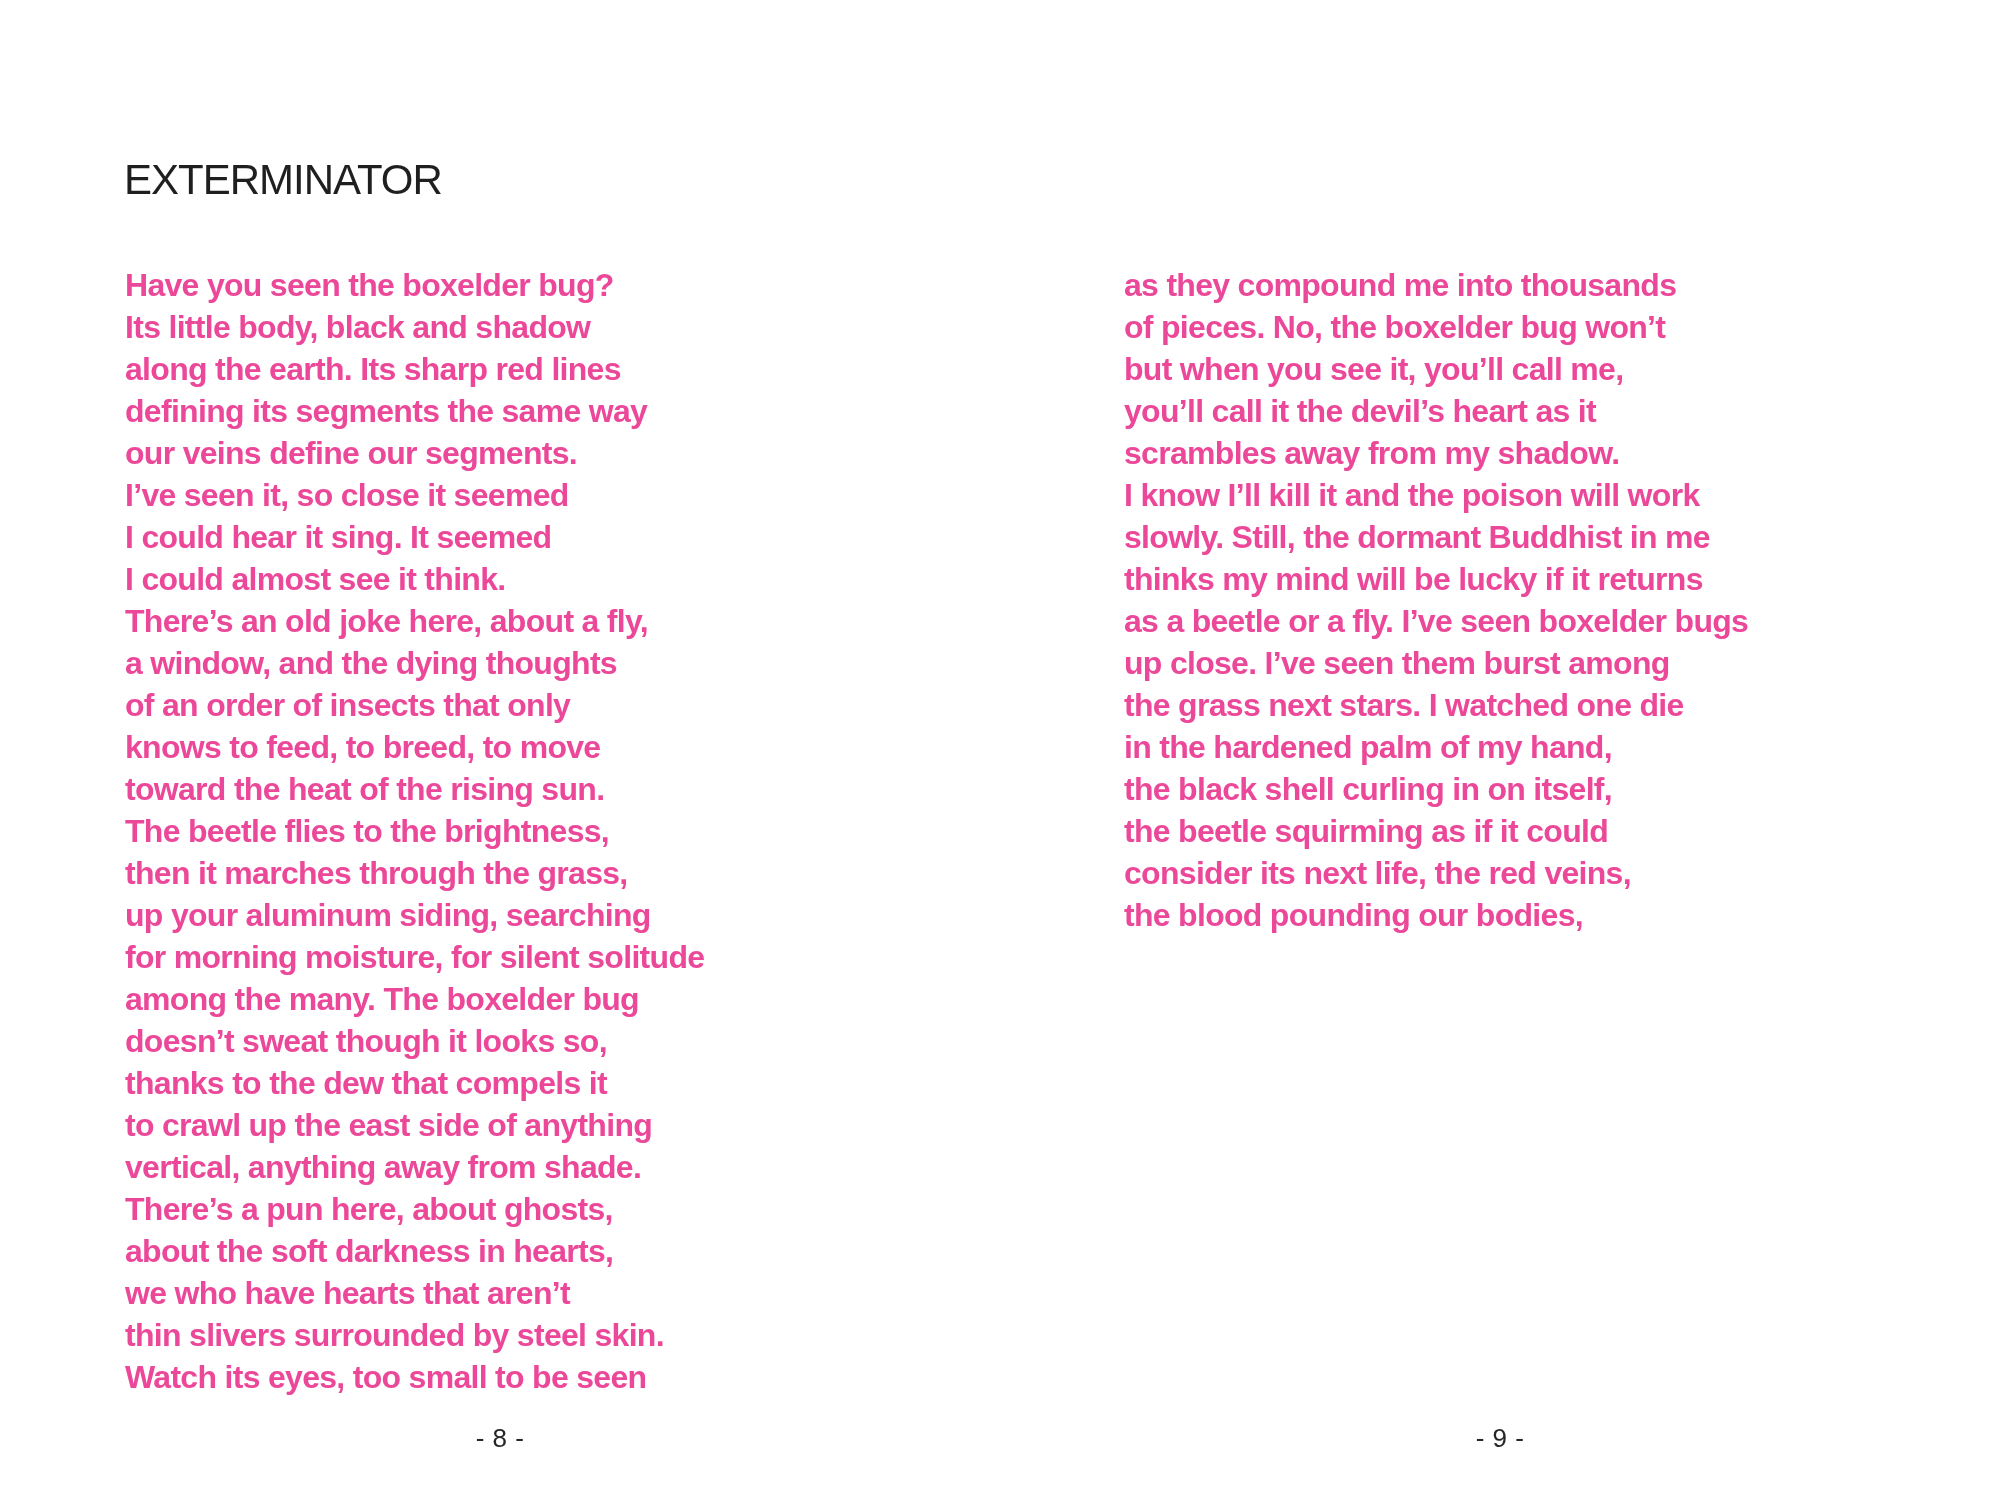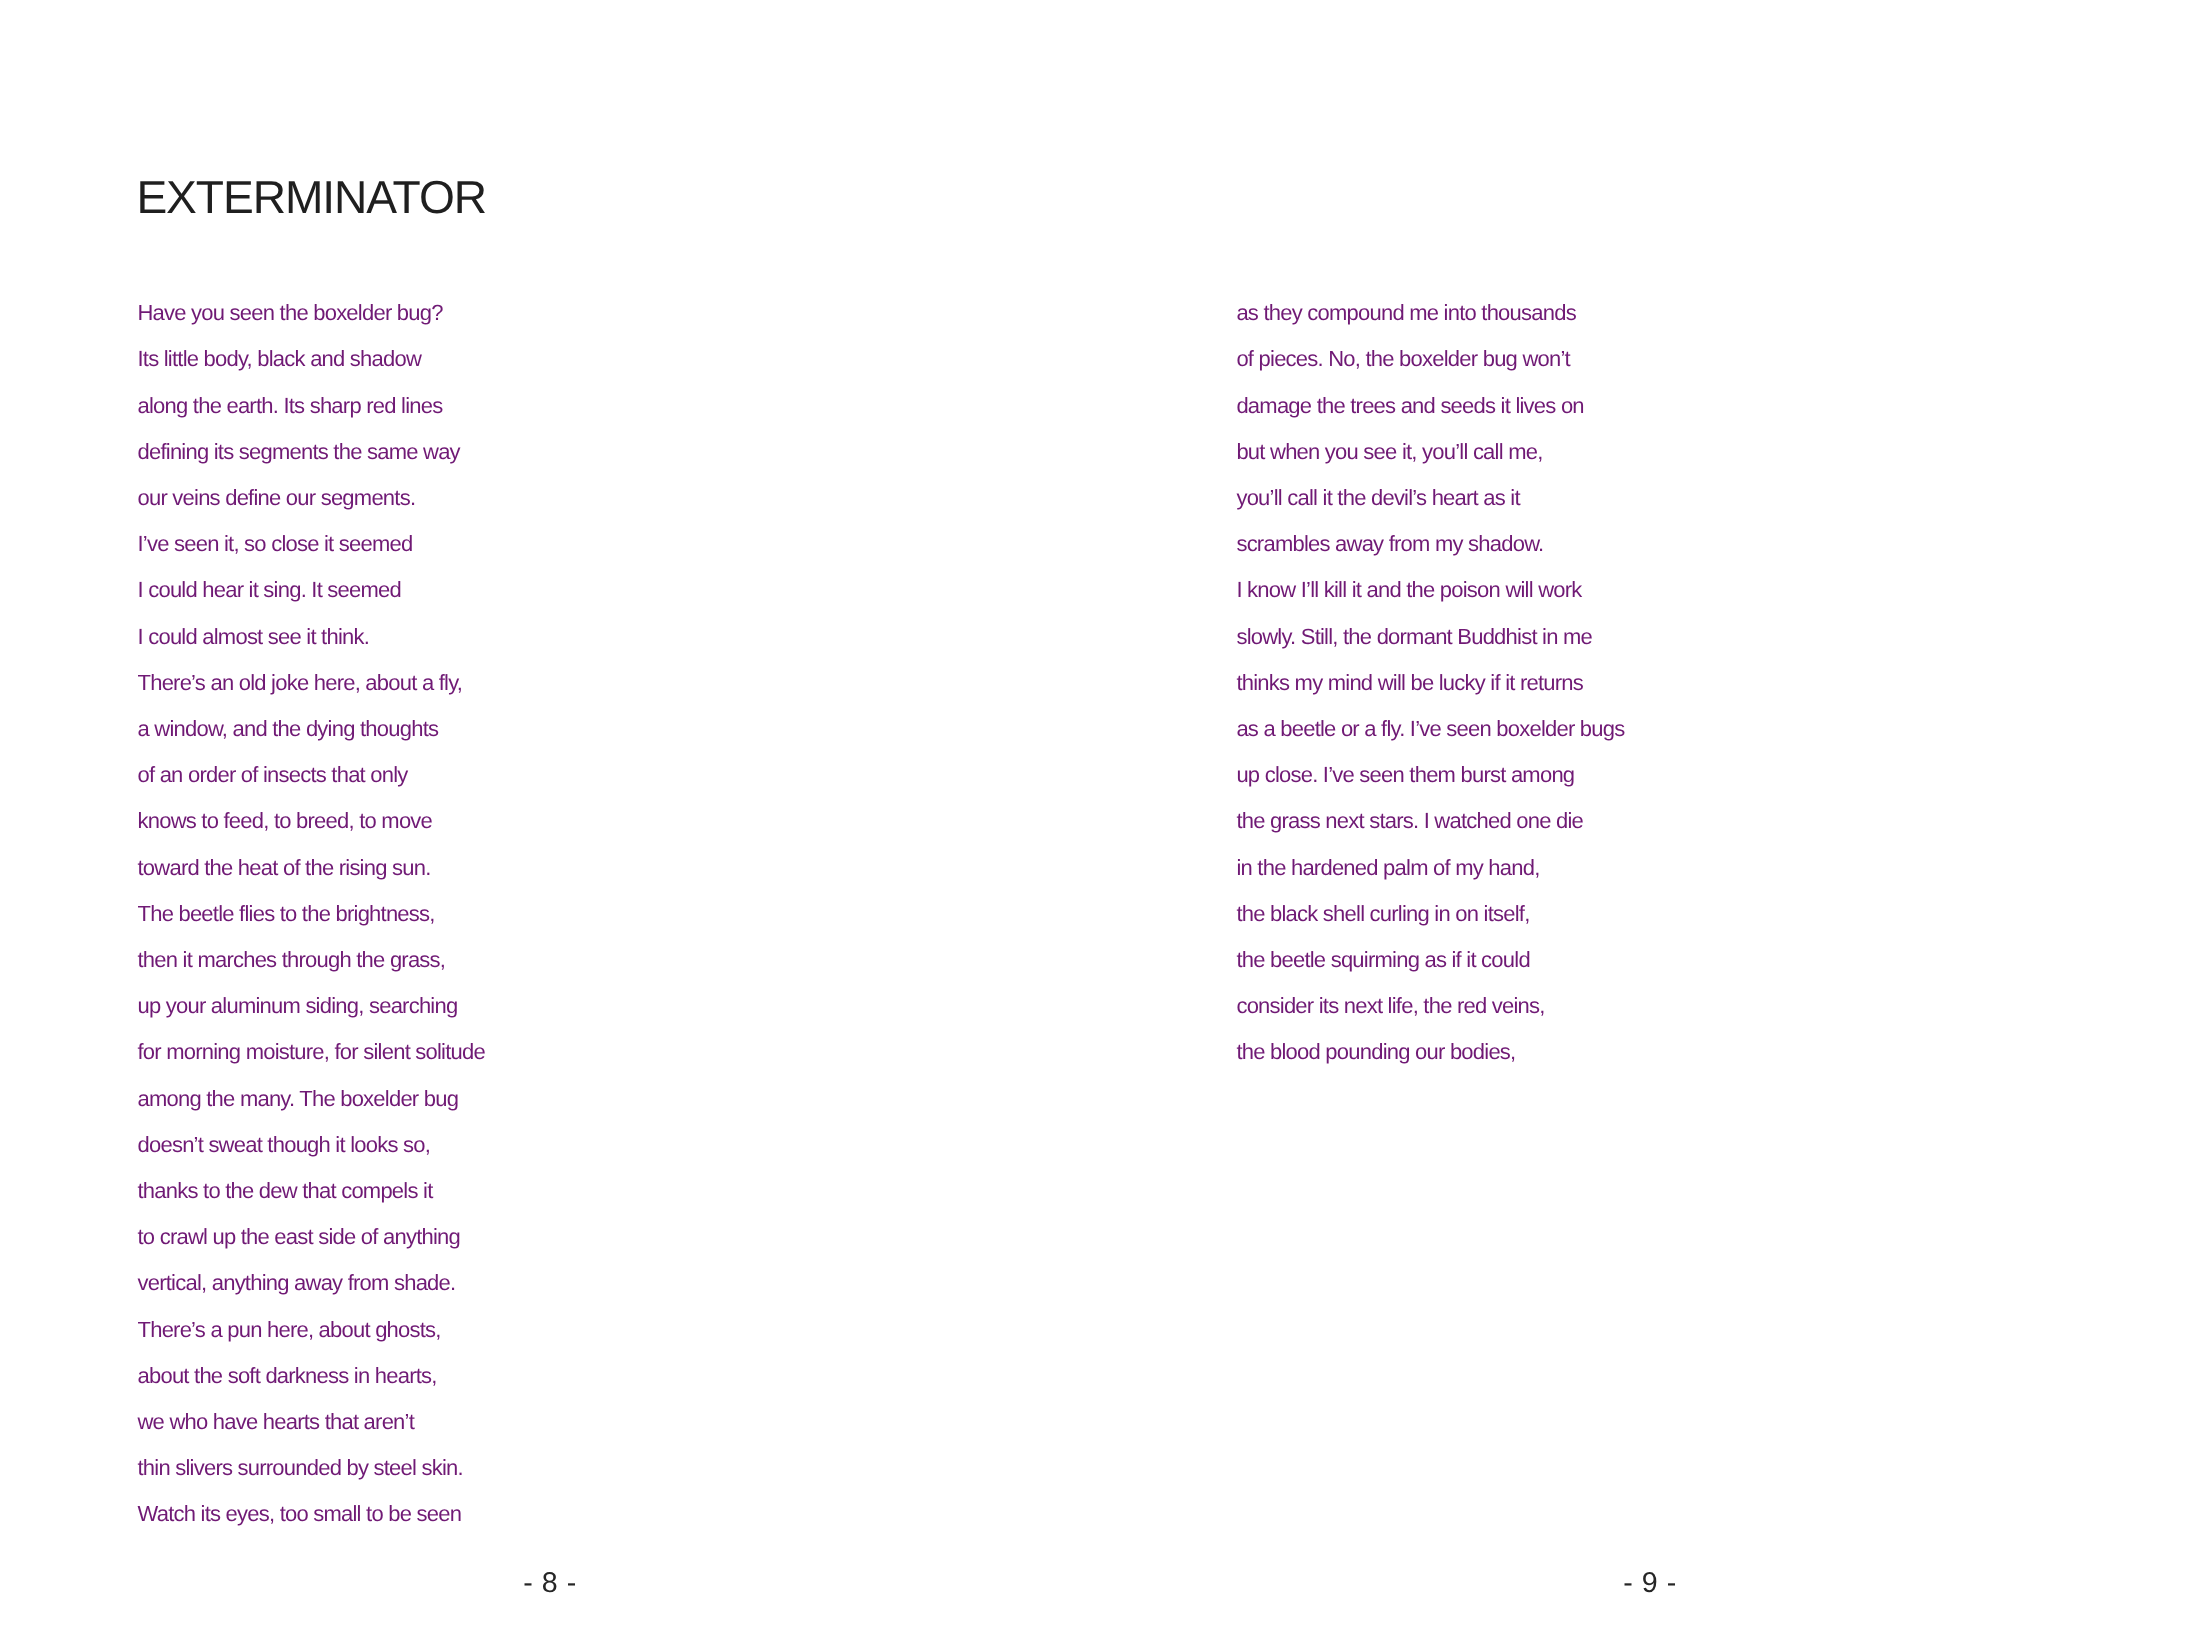--- a/index.html
+++ b/index.html
@@ -27,25 +27,26 @@
     font-size: 42px;
     line-height: 1;
     letter-spacing: -1px;
     font-weight: 400;
     color: #1f1f1f;
     white-space: nowrap;
   }
   .poem-column {
     position: absolute;
     top: 264px;
-    font-size: 20px;
+    font-size: 32px;
     line-height: 42px;
     letter-spacing: -0.7px;
-    color: #701a75;
+    color: #ec4899;
     white-space: nowrap;
+    font-weight: bold;
   }
   .poem-column.left  { left: 125px; }
   .poem-column.right { left: 1124px; }
   .poem-line {
     height: 42px;
   }
   .page-number {
     position: absolute;
     top: 1423px;
     width: 1000px;
@@ -91,21 +92,20 @@
     <div class="poem-line">There’s a pun here, about ghosts,</div>
     <div class="poem-line">about the soft darkness in hearts,</div>
     <div class="poem-line">we who have hearts that aren’t</div>
     <div class="poem-line">thin slivers surrounded by steel skin.</div>
     <div class="poem-line">Watch its eyes, too small to be seen</div>
   </div>
 
   <div class="poem-column right">
     <div class="poem-line">as they compound me into thousands</div>
     <div class="poem-line">of pieces. No, the boxelder bug won’t</div>
-    <div class="poem-line">damage the trees and seeds it lives on</div>
     <div class="poem-line">but when you see it, you’ll call me,</div>
     <div class="poem-line">you’ll call it the devil’s heart as it</div>
     <div class="poem-line">scrambles away from my shadow.</div>
     <div class="poem-line">I know I’ll kill it and the poison will work</div>
     <div class="poem-line">slowly. Still, the dormant Buddhist in me</div>
     <div class="poem-line">thinks my mind will be lucky if it returns</div>
     <div class="poem-line">as a beetle or a fly. I’ve seen boxelder bugs</div>
     <div class="poem-line">up close. I’ve seen them burst among</div>
     <div class="poem-line">the grass next stars. I watched one die</div>
     <div class="poem-line">in the hardened palm of my hand,</div>

